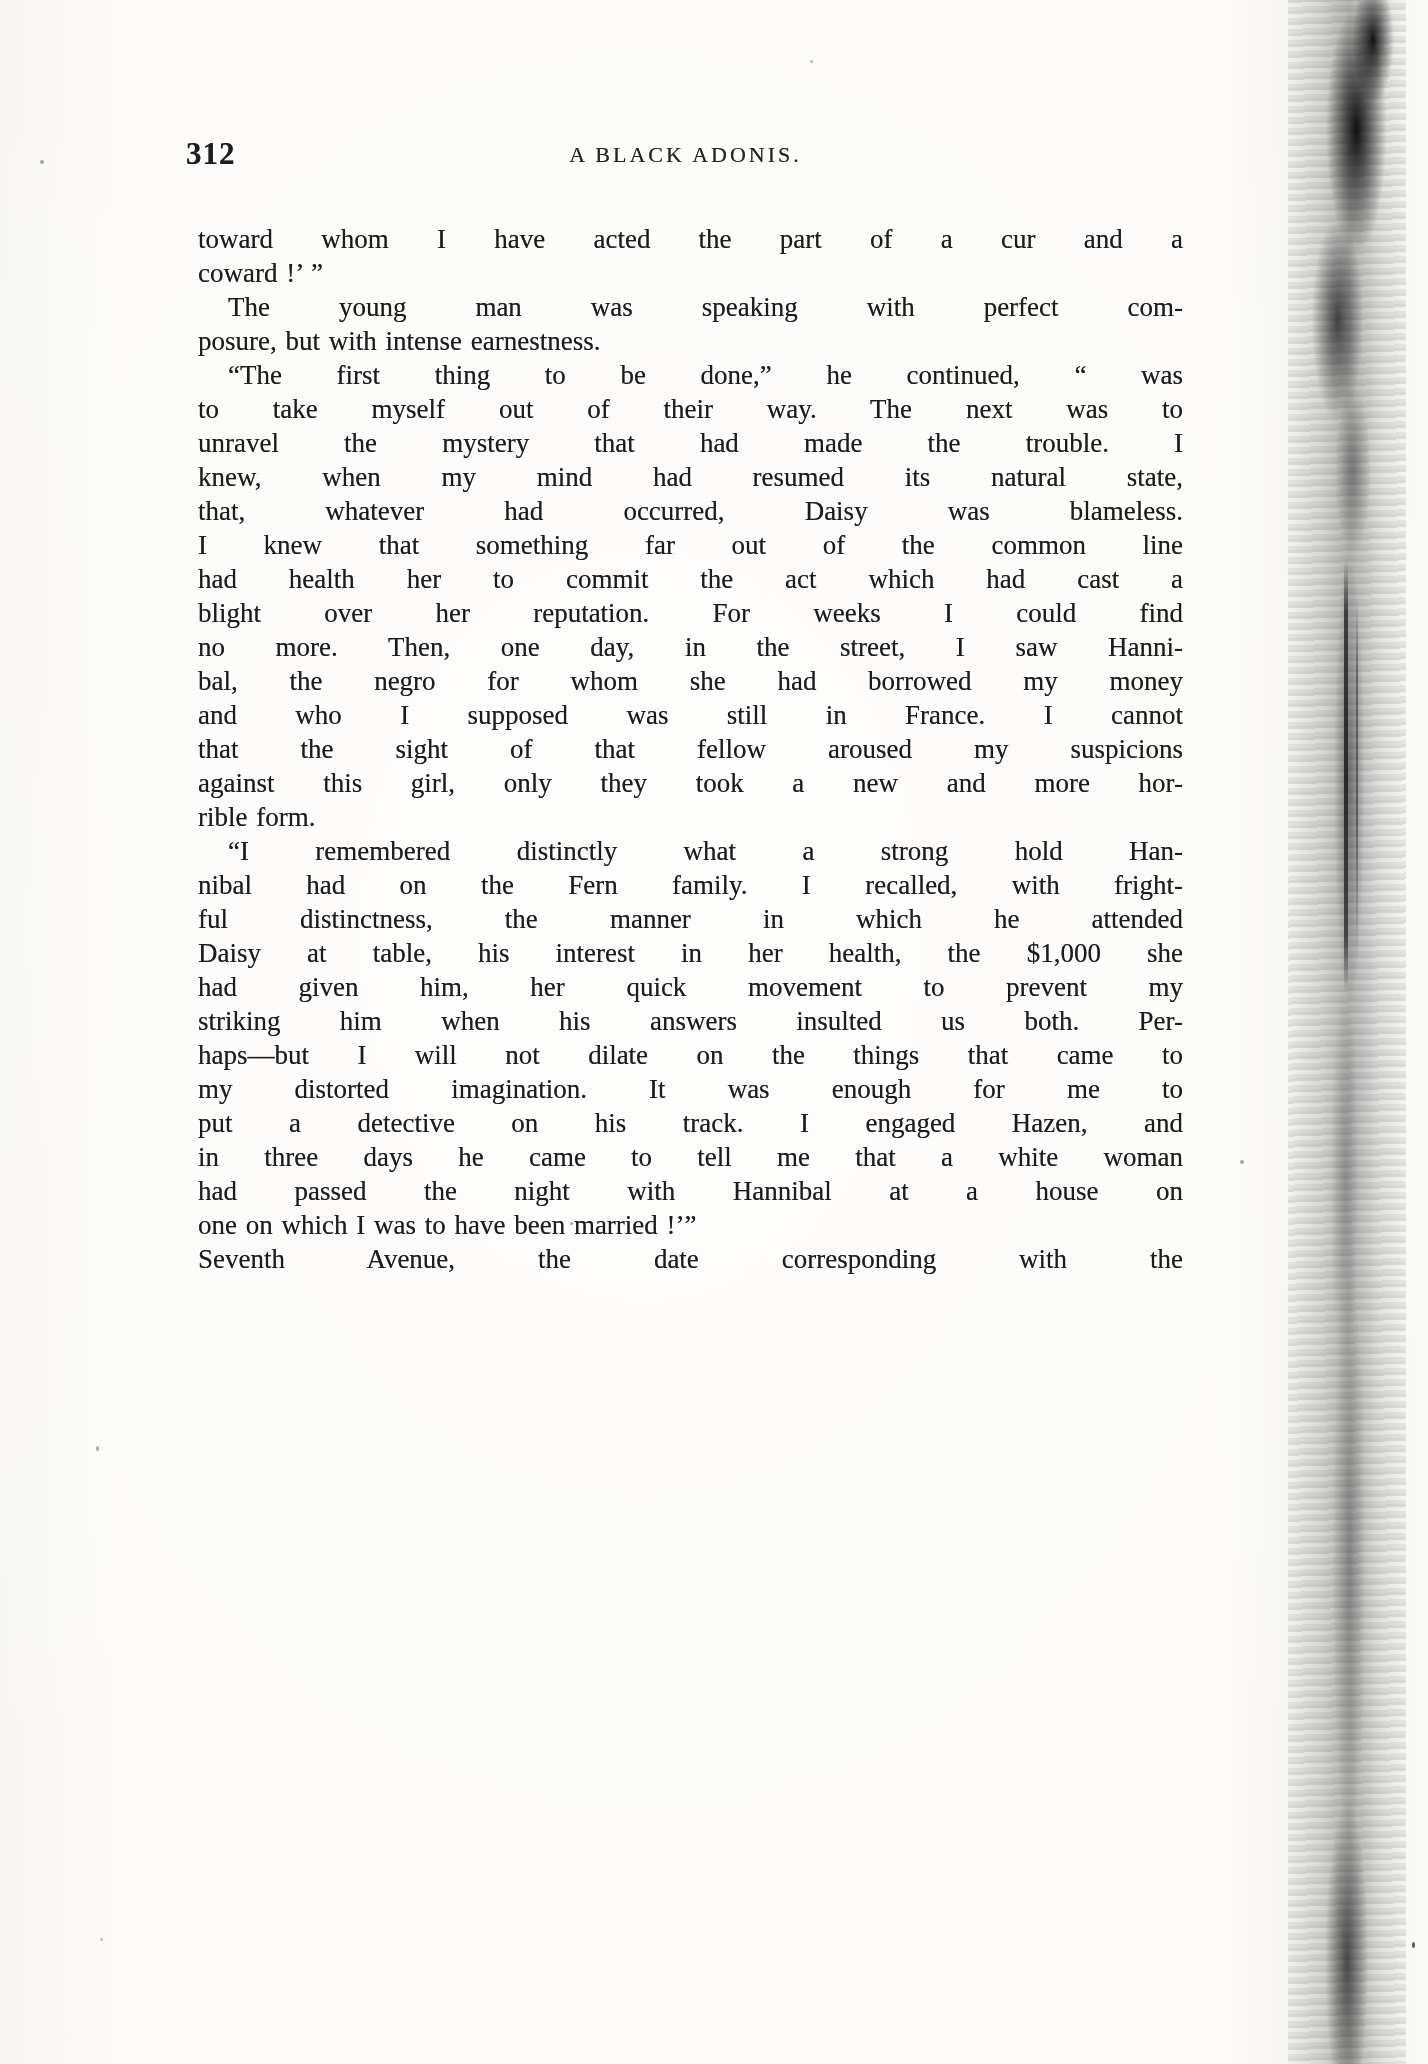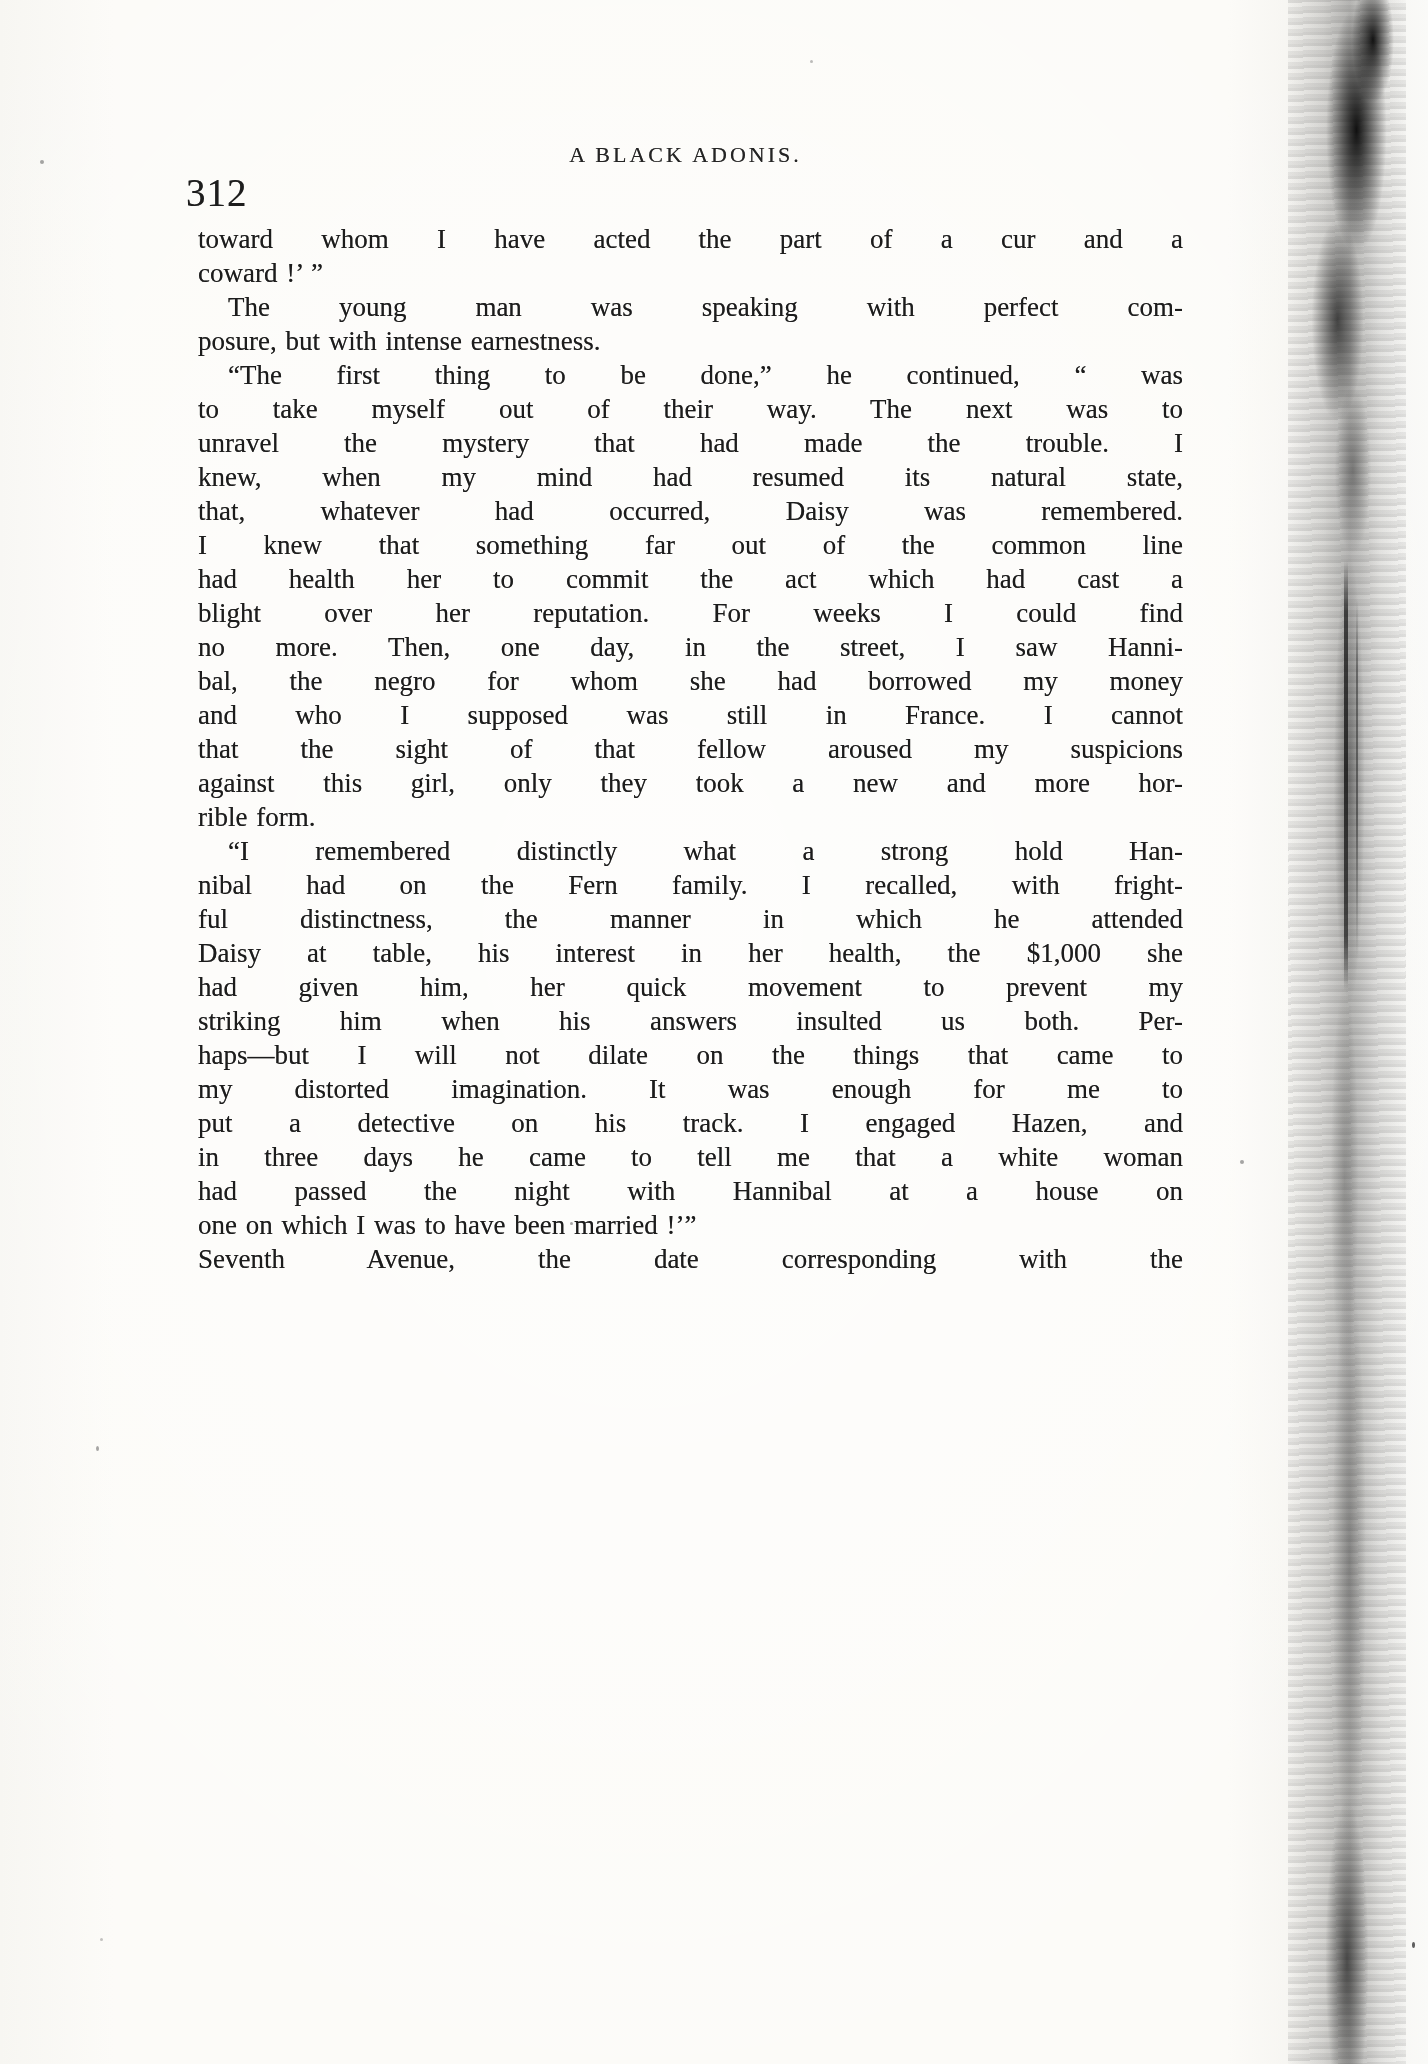--- a/index.html
+++ b/index.html
@@ -20,26 +20,25 @@
   .header {
     position: absolute;
     top: 136px;
     left: 186px;
     width: 985px;
     height: 40px;
   }
   .page-number {
     position: absolute;
     left: 0; top: 0;
-    font-size: 39px;
-    font-weight: 400;
+    font-size: 31px;
+    font-weight: 700;
     letter-spacing: 1px;
     color: #1d1d1d;
     text-shadow: 0 0 0.5px rgba(0,0,0,0.55);
-    margin-top: 34px;
   }
   .running-title {
     position: absolute;
     left: 50%; top: 6px;
     transform: translateX(-47%);
     font-size: 22px;
     font-weight: 400;
     letter-spacing: 3px;
     color: #242424;
     text-shadow: 0 0 0.5px rgba(0,0,0,0.5);
@@ -146,21 +145,21 @@
 
   <div class="text-block">
       <div class="line j">toward whom I have acted the part of a cur and a</div>
       <div class="line">coward !’ ”</div>
       <div class="line j ind">The young man was speaking with perfect com-</div>
       <div class="line">posure, but with intense earnestness.</div>
       <div class="line j ind">“The first thing to be done,” he continued, “ was</div>
       <div class="line j">to take myself out of their way.  The next was to</div>
       <div class="line j">unravel the mystery that had made the trouble.  I</div>
       <div class="line j">knew, when my mind had resumed its natural state,</div>
-      <div class="line j">that, whatever had occurred, Daisy was remembered.</div>
+      <div class="line j">that, whatever had occurred, Daisy was blameless.</div>
       <div class="line j">I knew that something far out of the common line</div>
       <div class="line j">had health her to commit the act which had cast a</div>
       <div class="line j">blight over her reputation.  For weeks I could find</div>
       <div class="line j">no more.  Then, one day, in the street, I saw Hanni-</div>
       <div class="line j">bal, the negro for whom she had borrowed my money</div>
       <div class="line j">and who I supposed was still in France.  I cannot</div>
       <div class="line j">that the sight of that fellow aroused my suspicions</div>
       <div class="line j">against this girl, only they took a new and more hor-</div>
       <div class="line">rible form.</div>
       <div class="line j ind">“I remembered distinctly what a strong hold Han-</div>

